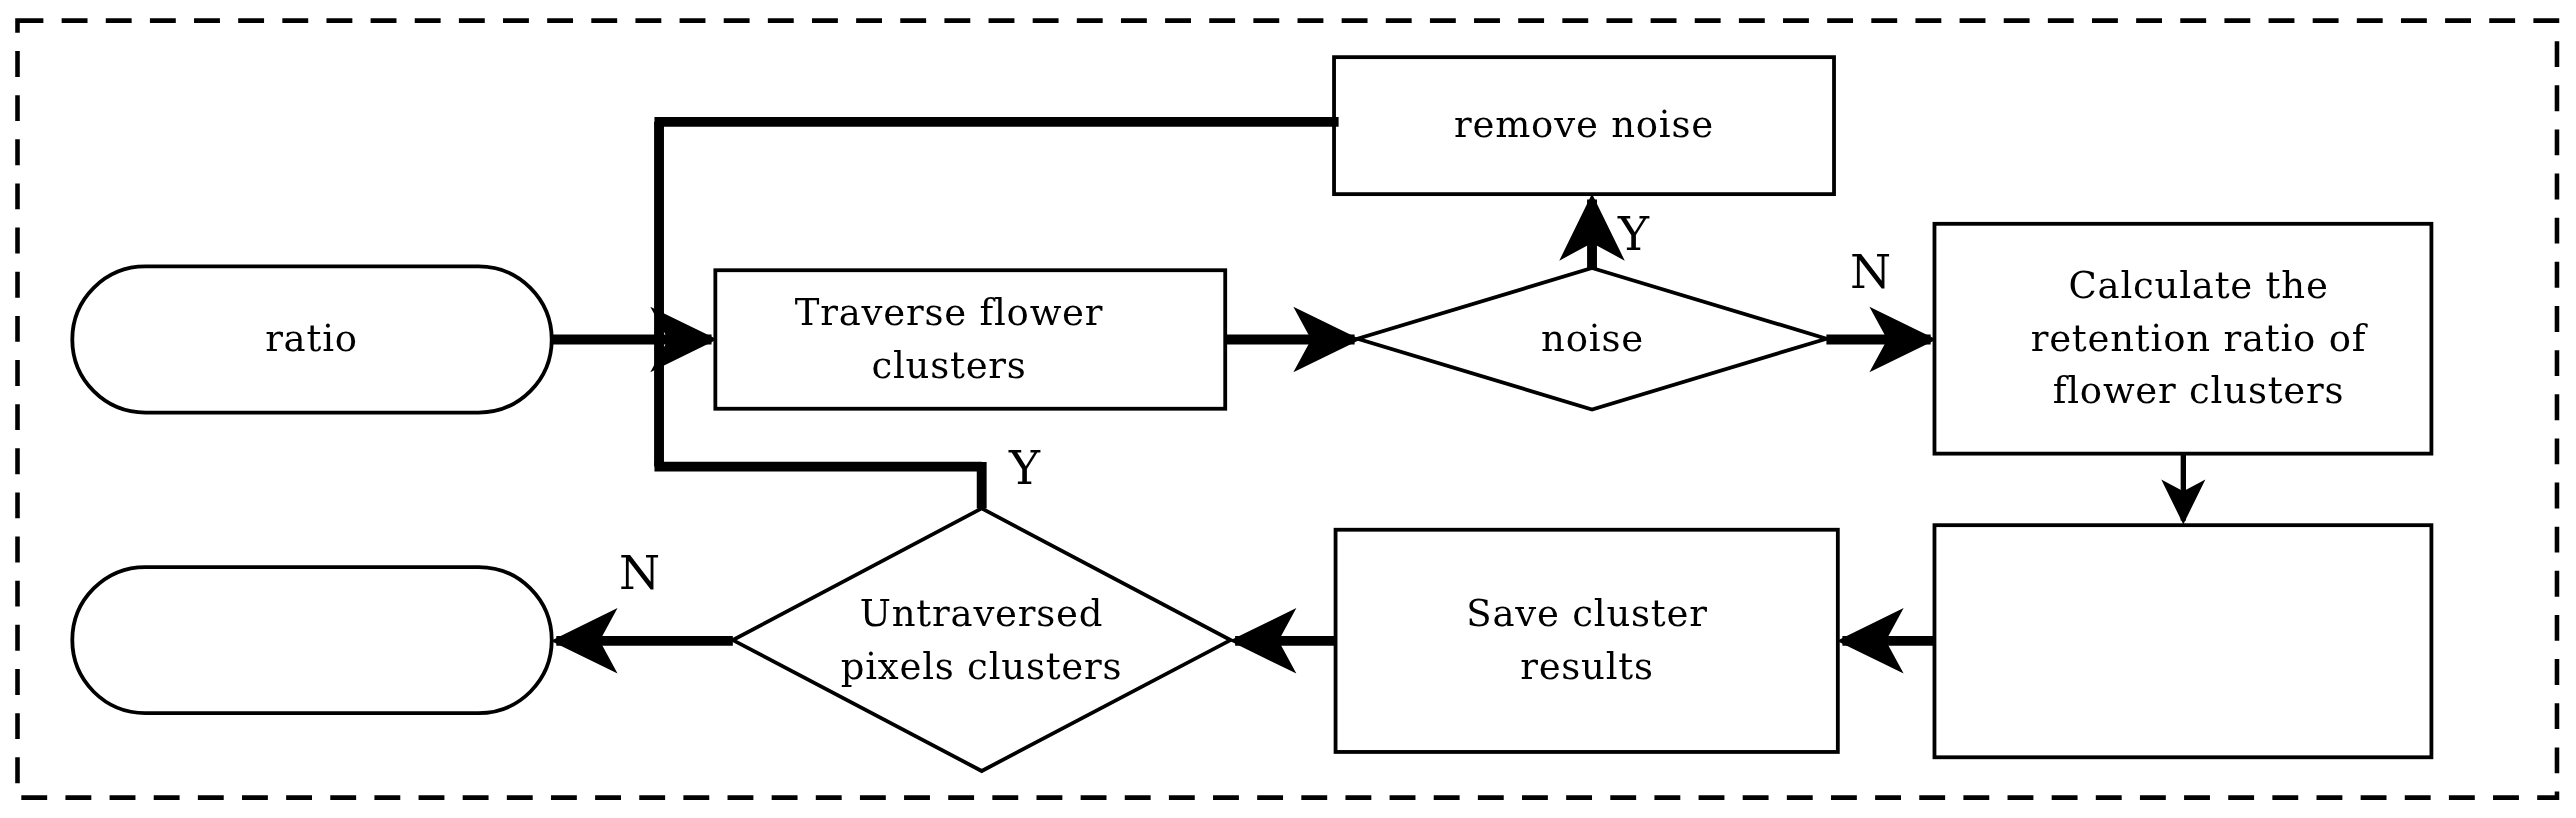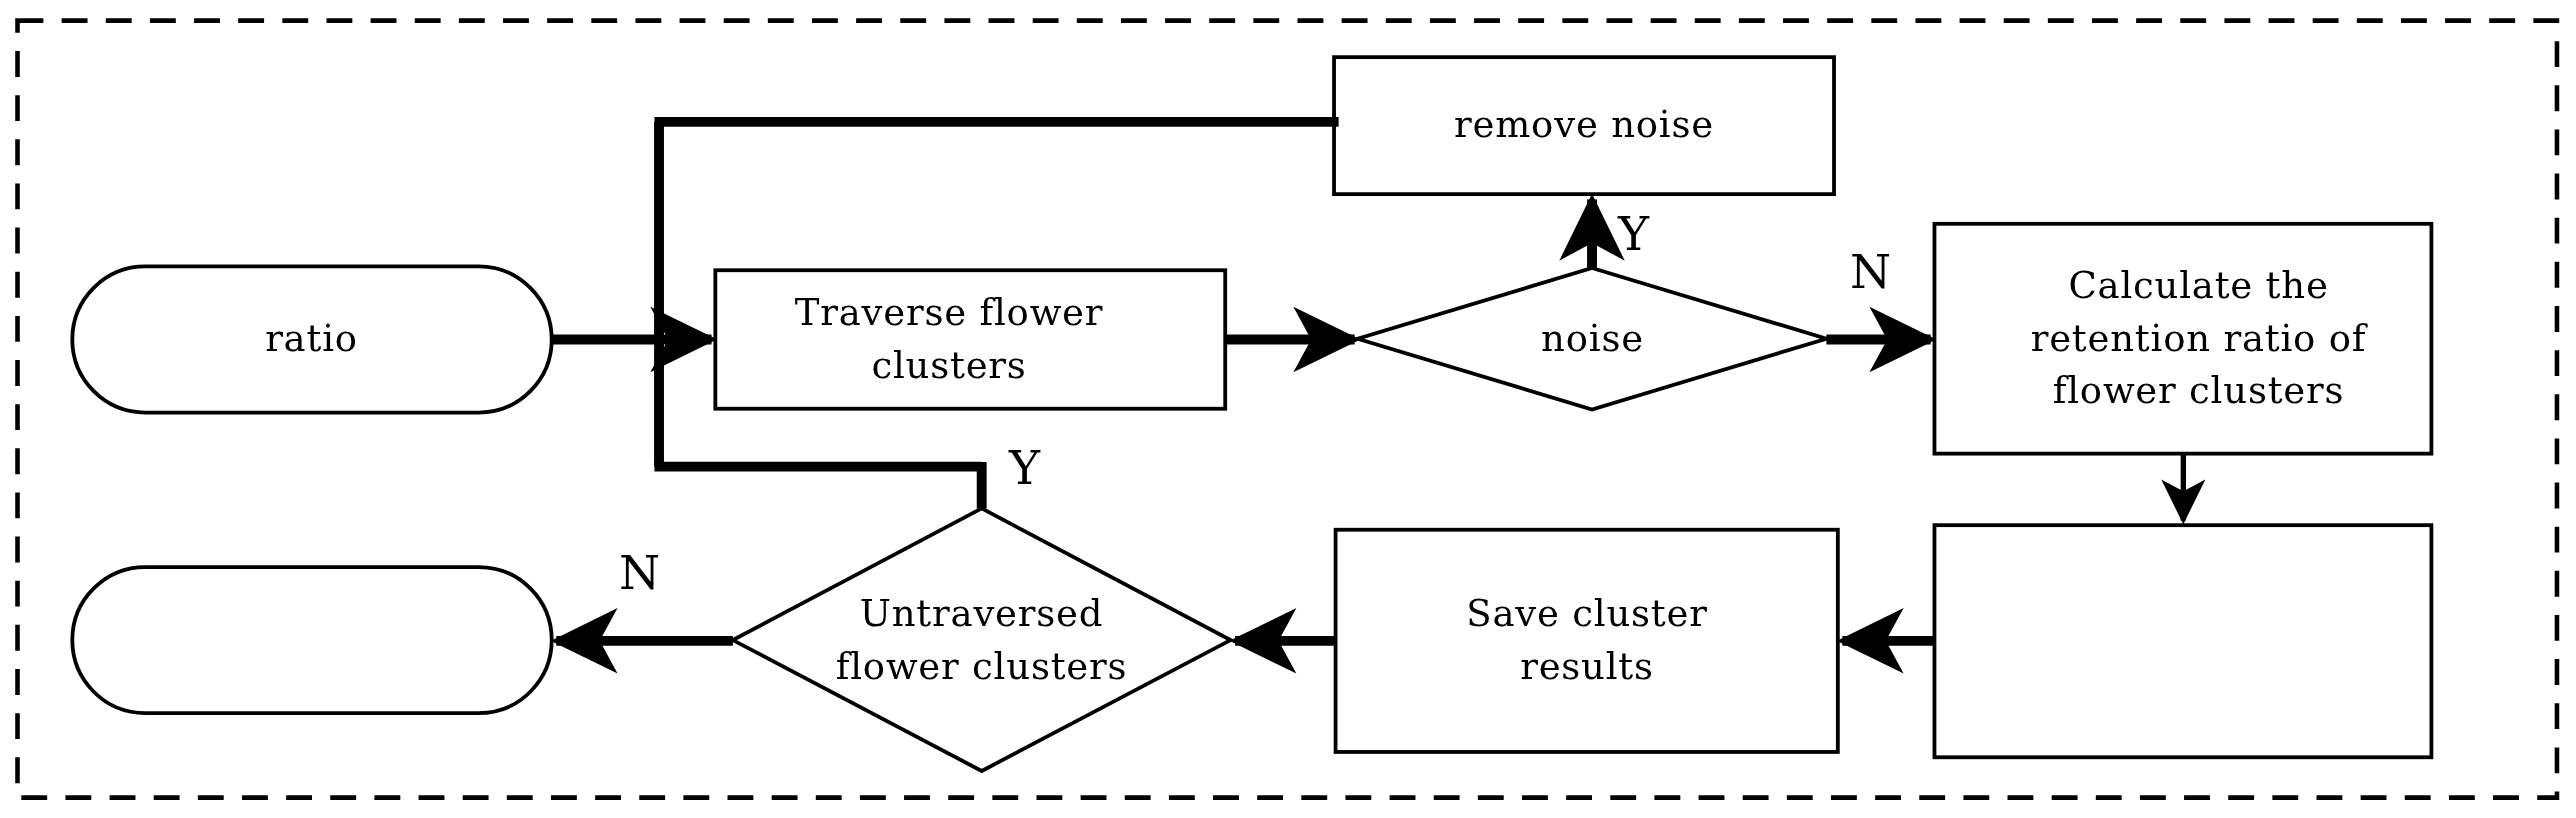--- a/index.html
+++ b/index.html
@@ -121,21 +121,21 @@
 
   <div class="lbl node-text" style="left:1934px;top:224px;width:497px;height:230px;padding-left:16px;">Calculate the
 retention ratio of
 flower clusters</div>
 
 
   <div class="lbl node-text" style="left:1336px;top:530px;width:502px;height:222px;">Save cluster
 results</div>
 
   <div class="lbl node-text" style="left:776px;top:569px;width:411px;height:143px;">Untraversed
-flower clusters</div>
+pixels clusters</div>
 
 
   <div class="lbl branch-text" style="left:1603px;top:204px;width:61px;height:61px;">Y</div>
 
   <div class="lbl branch-text" style="left:1840px;top:242px;width:61px;height:61px;">N</div>
 
   <div class="lbl branch-text" style="left:994px;top:438px;width:61px;height:61px;">Y</div>
 
   <div class="lbl branch-text" style="left:609px;top:543px;width:61px;height:61px;">N</div>
 

